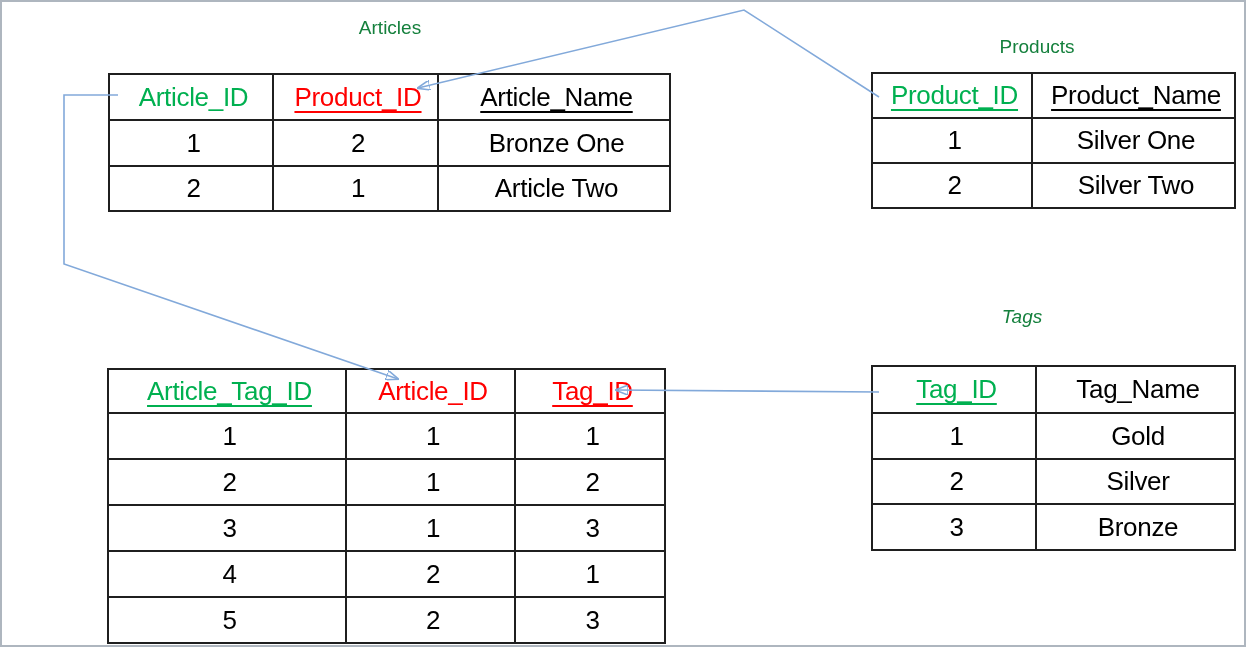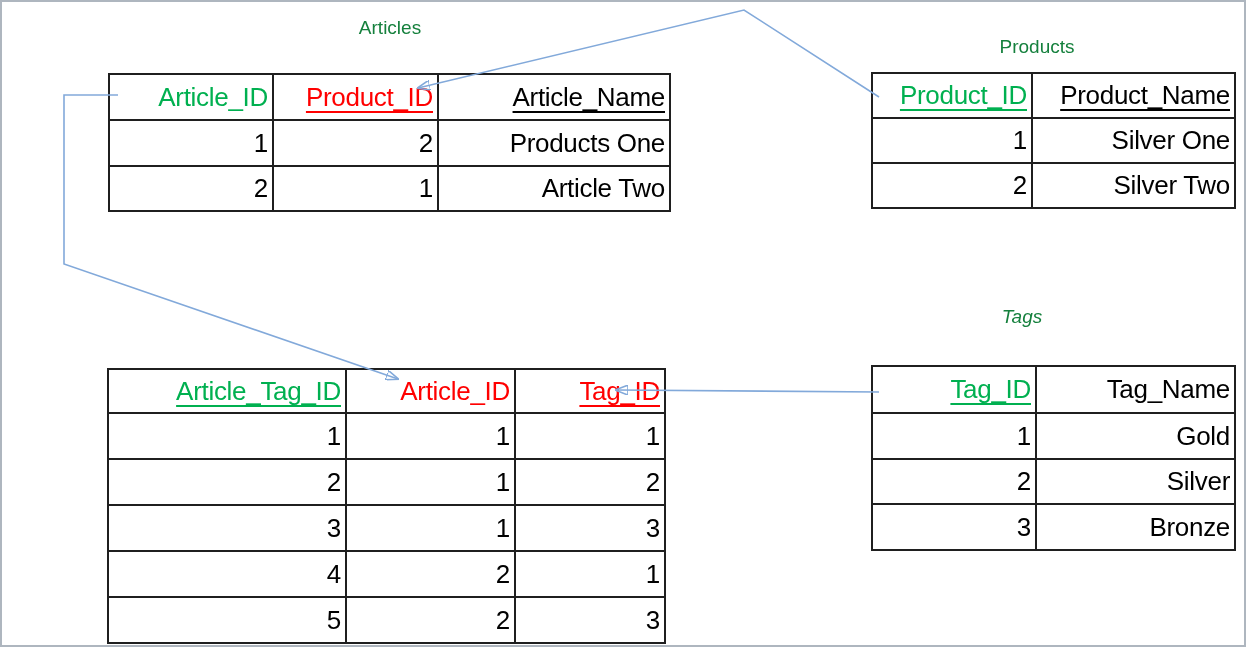--- a/index.html
+++ b/index.html
@@ -23,21 +23,21 @@
   .db-table{
     position:absolute;
     border-collapse:collapse;
     table-layout:fixed;
     background:#fff;
   }
   .db-table th,.db-table td{
     border:2px solid #1f1f1f;
     font-size:26px;
     font-weight:400;
-    text-align:right;
+    text-align:center;
     vertical-align:middle;
     padding:0 4px 0 9px;
     white-space:nowrap;
     overflow:hidden;
     letter-spacing:-0.3px;
   }
   .pk{color:#00B050;}
   .fk{color:#FF0000;}
   .sq{
     text-decoration-line:underline;
@@ -75,21 +75,21 @@
       </colgroup>
     <tbody>
         <tr style="height:46px">
       <th class="pk">Article_ID</th>
       <th class="fk sq">Product_ID</th>
       <th class="sq">Article_Name</th>
     </tr>
     <tr style="height:46px">
       <td>1</td>
       <td>2</td>
-      <td>Products One</td>
+      <td>Bronze One</td>
     </tr>
     <tr style="height:45px">
       <td>2</td>
       <td>1</td>
       <td>Article Two</td>
     </tr>
   </tbody>
     </table>
 
   <table class="db-table" style="left:869px;top:70px;width:363px;height:135px;">

